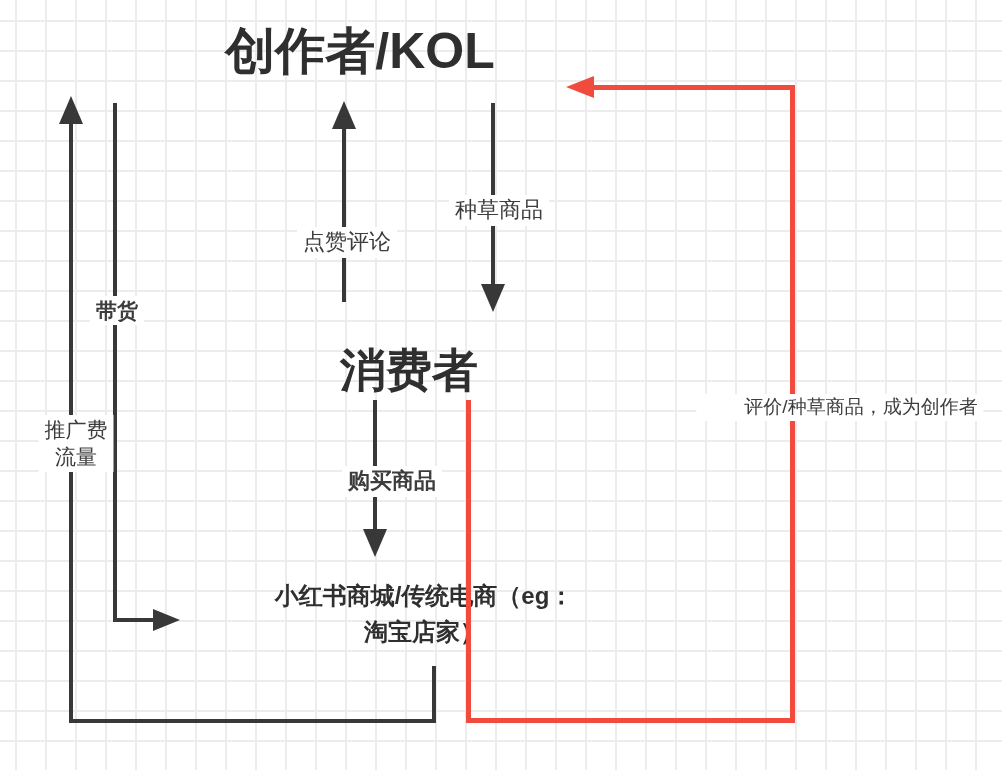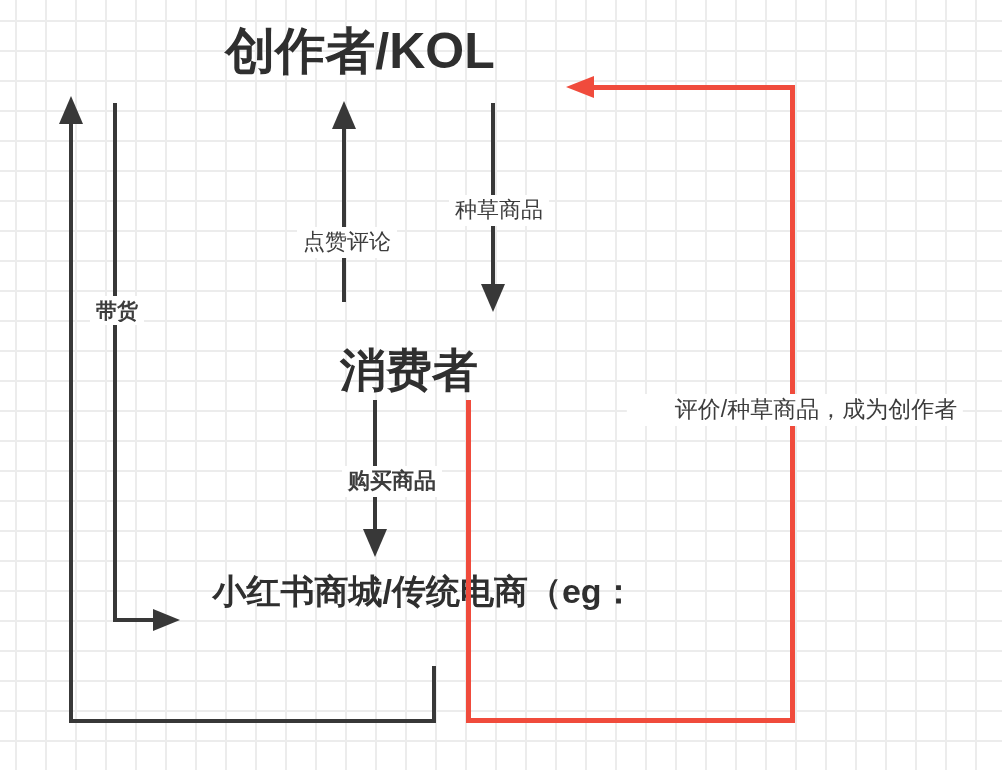--- a/index.html
+++ b/index.html
@@ -23,21 +23,21 @@
     position:absolute;
     transform:translateX(-50%);
     color:#2f2f2f;
     font-weight:700;
     white-space:nowrap;
     z-index:1;
     text-align:center;
   }
   .title-creator{left:360px;top:18px;font-size:50px;}
   .title-consumer{left:409px;top:332px;font-size:46px;margin-top:8px;}
-  .title-mall{left:424px;top:566px;font-size:34px;line-height:1.52;white-space:normal;width:560px;}
+  .title-mall{left:424px;top:578px;font-size:24px;line-height:1.52;white-space:normal;width:560px;}
 
   .line{position:absolute;background:#383838;z-index:2;}
   .line-red{position:absolute;background:#f04b3c;z-index:3;}
 
   .tri{position:absolute;width:0;height:0;z-index:2;}
   .tri-up{border-left:12px solid transparent;border-right:12px solid transparent;border-bottom:28px solid #383838;}
   .tri-down{border-left:12px solid transparent;border-right:12px solid transparent;border-top:28px solid #383838;}
   .tri-right{border-top:11px solid transparent;border-bottom:11px solid transparent;border-left:27px solid #383838;}
   .tri-left-red{border-top:11px solid transparent;border-bottom:11px solid transparent;border-right:28px solid #f04b3c;z-index:3;}
 
@@ -51,30 +51,30 @@
     padding:1px 6px;
     white-space:nowrap;
     z-index:4;
     text-align:center;
   }
   .lbl-like{left:347px;top:193px;margin-top:34px;}
   .lbl-seed{left:499px;top:195px;}
   .lbl-buy{left:392px;top:466px;font-weight:bold;}
   .lbl-bring{left:117px;top:296px;font-size:21px;font-weight:bold;}
   .lbl-promo{left:76px;top:415px;font-size:21px;}
-  .lbl-become{left:795px;top:394px;font-size:23px;padding-left:48px;}
+  .lbl-become{left:840px;top:394px;font-size:19px;padding-left:48px;}
 </style>
 </head>
 <body>
 
 <div class="canvas">
 
   <div class="node-title title-creator">创作者/KOL</div>
   <div class="node-title title-consumer">消费者</div>
-  <div class="node-title title-mall"><span>小红书商城/传统电商（eg：</span><br></div>
+  <div class="node-title title-mall"><span>小红书商城/传统电商（eg：</span><br><span>淘宝店家）</span></div>
 
   <div class="line" style="left:342px;top:128px;width:4px;height:174px;"></div>
   <div class="tri tri-up" style="left:332px;top:101px;"></div>
 
   <div class="line" style="left:491px;top:103px;width:4px;height:182px;"></div>
   <div class="tri tri-down" style="left:481px;top:284px;"></div>
 
   <div class="line" style="left:373px;top:400px;width:4px;height:129px;"></div>
   <div class="tri tri-down" style="left:363px;top:529px;"></div>
 
@@ -90,15 +90,16 @@
   <div class="line-red" style="left:466px;top:400px;width:5px;height:323px;"></div>
   <div class="line-red" style="left:466px;top:718px;width:329px;height:5px;"></div>
   <div class="line-red" style="left:790px;top:85px;width:5px;height:638px;"></div>
   <div class="line-red" style="left:592px;top:85px;width:203px;height:5px;"></div>
   <div class="tri tri-left-red" style="left:566px;top:76px;"></div>
 
   <div class="edge-label lbl-like">点赞评论</div>
   <div class="edge-label lbl-seed">种草商品</div>
   <div class="edge-label lbl-buy">购买商品</div>
   <div class="edge-label lbl-bring">带货</div>
+  <div class="edge-label lbl-promo"><span>推广费</span><br><span>流量</span></div>
   <div class="edge-label lbl-become">评价/种草商品，成为创作者</div>
 
 </div>
 
 </body></html>

